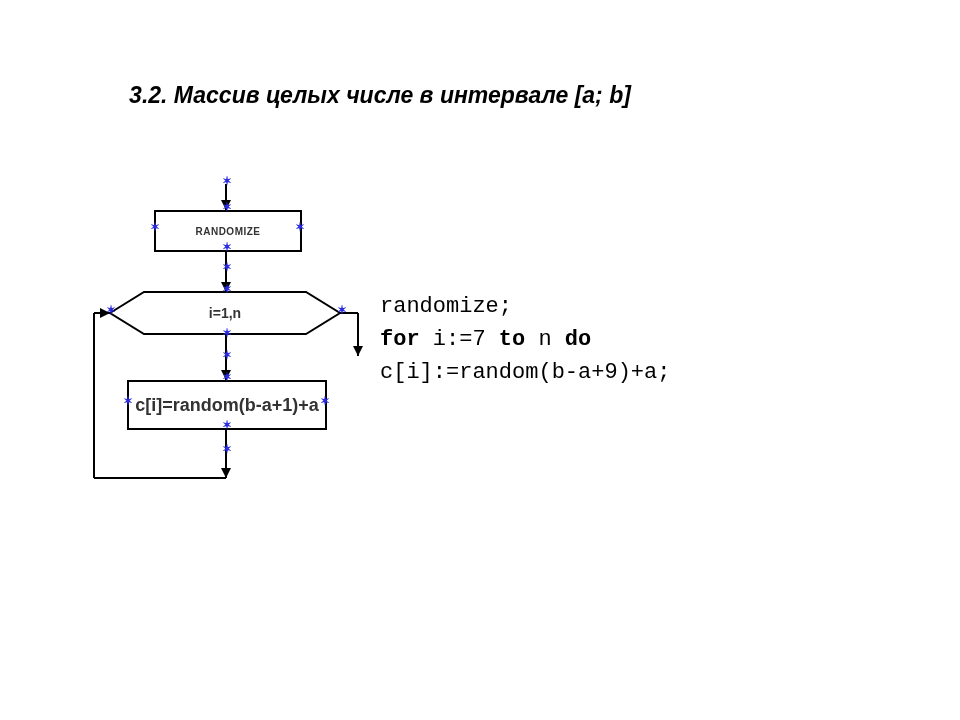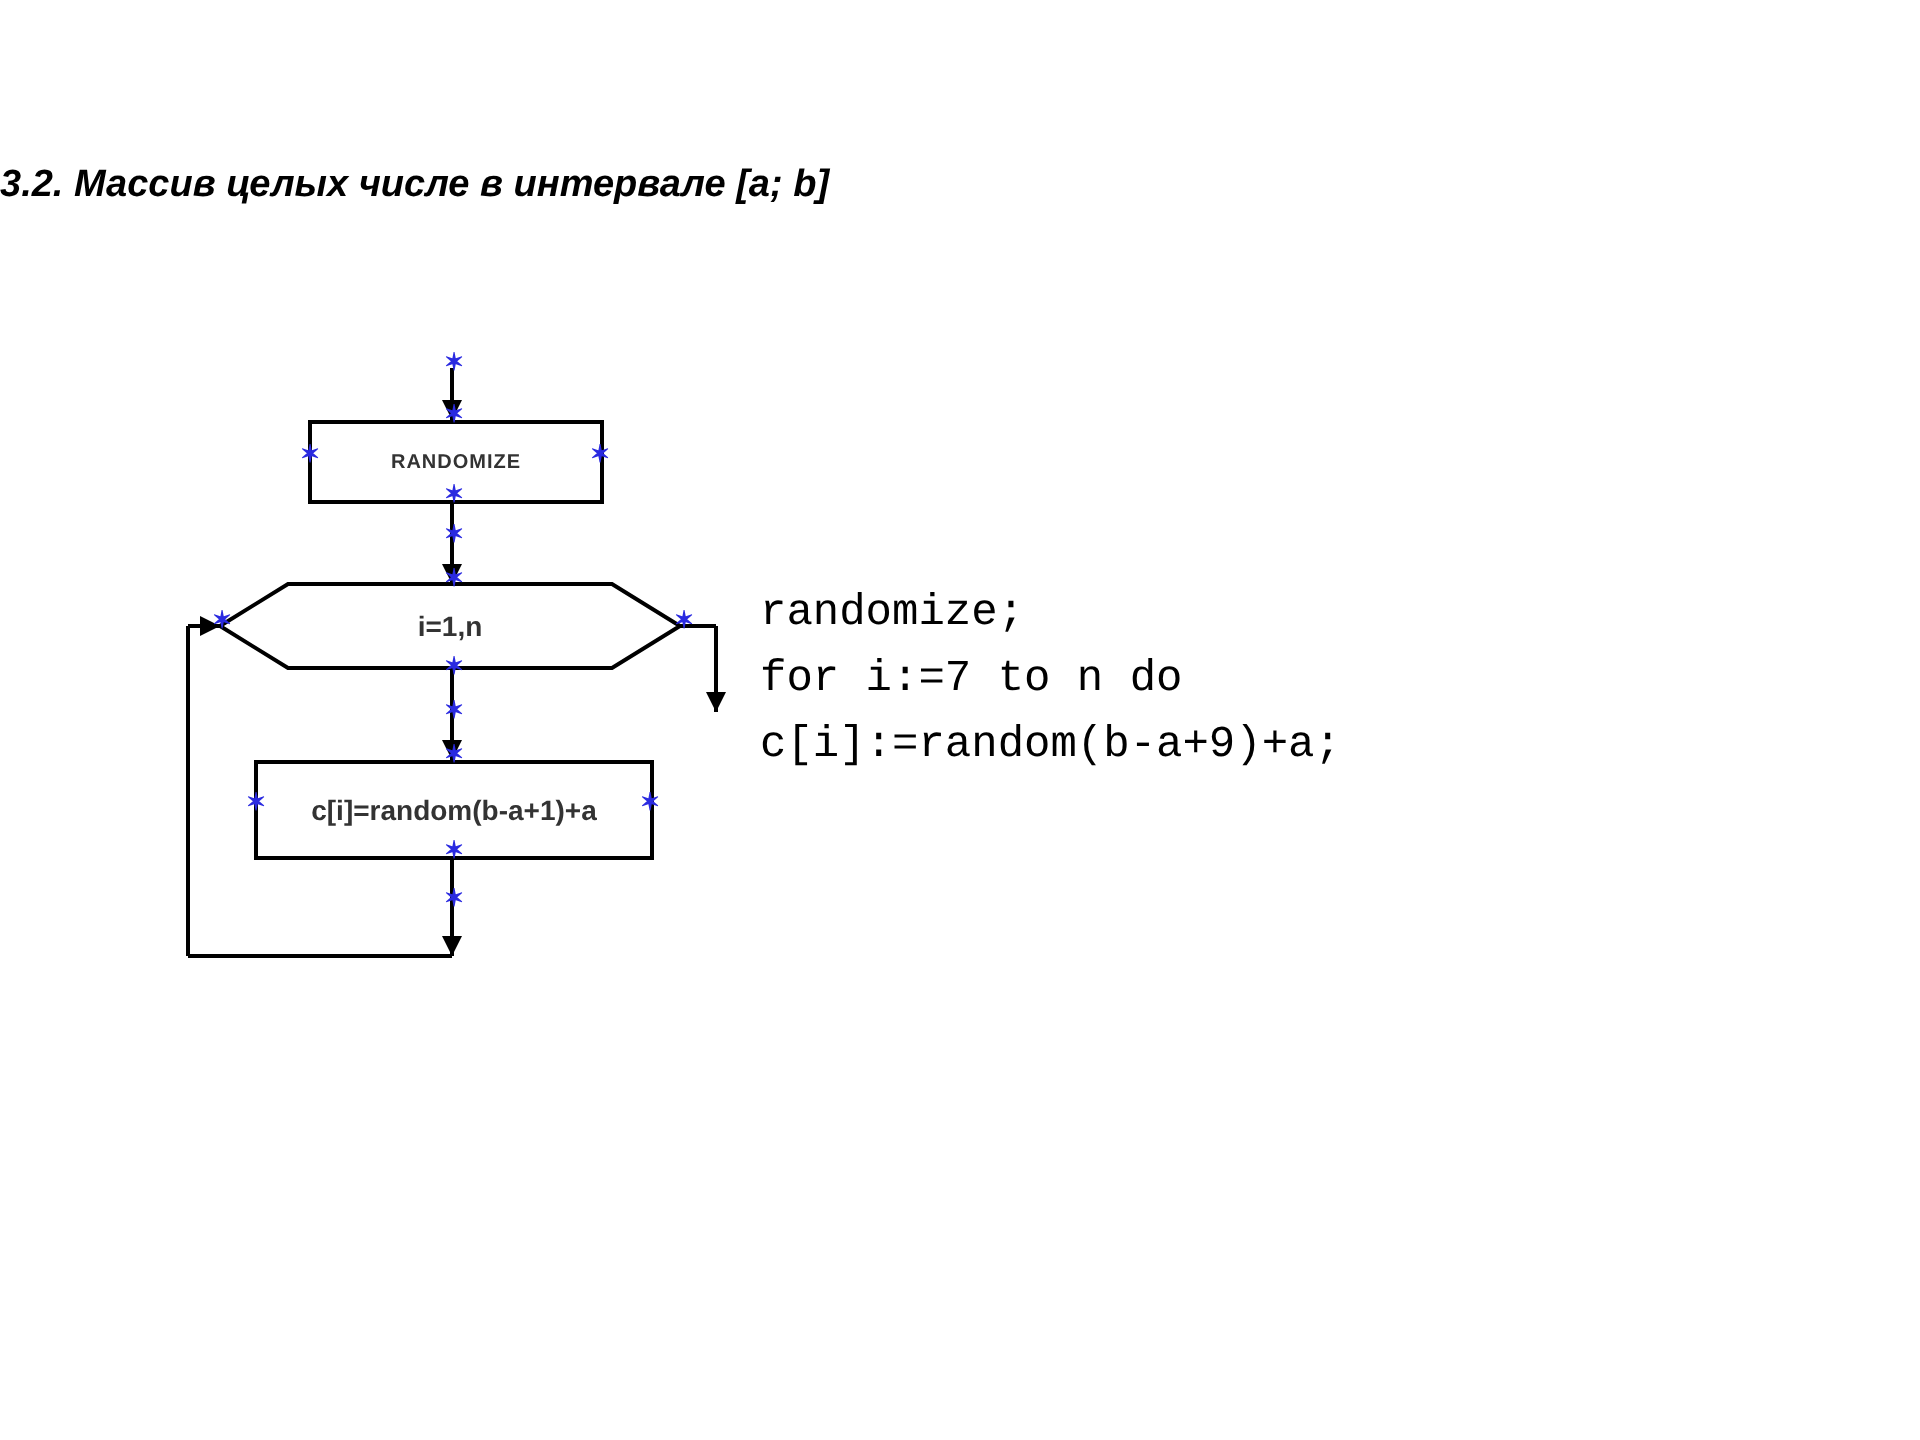--- a/index.html
+++ b/index.html
@@ -9,23 +9,24 @@
     height: 720px;
     background: #fff;
     font-family: Arial, Helvetica, sans-serif;
     color: #000;
   }
   .title {
     position: absolute;
     top: 82px;
     left: 0;
     width: 760px;
+    text-align: center;
     font-style: italic;
     font-weight: bold;
-    font-size: 19px;
+    font-size: 23px;
   }
   .stage {
     position: absolute;
     top: 190px;
     left: 100px;
     width: 260px;
     height: 320px;
   }
   .rect-box {
     position: absolute;
@@ -44,21 +45,21 @@
     width: 144px;
     height: 38px;
     font-size: 10px;
     letter-spacing: 0.5px;
   }
   .assign {
     left: 27px;
     top: 190px;
     width: 196px;
     height: 46px;
-    font-size: 14px;
+    font-size: 18px;
   }
   .hex {
     position: absolute;
     left: 10px;
     top: 102px;
     width: 230px;
     height: 42px;
   }
   .hex-label {
     position: absolute;
@@ -91,21 +92,21 @@
   .code {
     position: absolute;
     left: 380px;
     top: 290px;
     font-family: "Courier New", Courier, monospace;
     font-size: 22px;
     line-height: 1.5em;
     white-space: pre;
   }
   .code .kw {
-    font-weight: normal;
+    font-weight: bold;
   }
 </style>
 </head>
 <body>
 
 <div class="title">3.2. Массив целых числе в интервале [a; b]</div>
 
 <div class="stage">
 
   <svg width="260" height="320" style="position:absolute;left:0;top:0">

